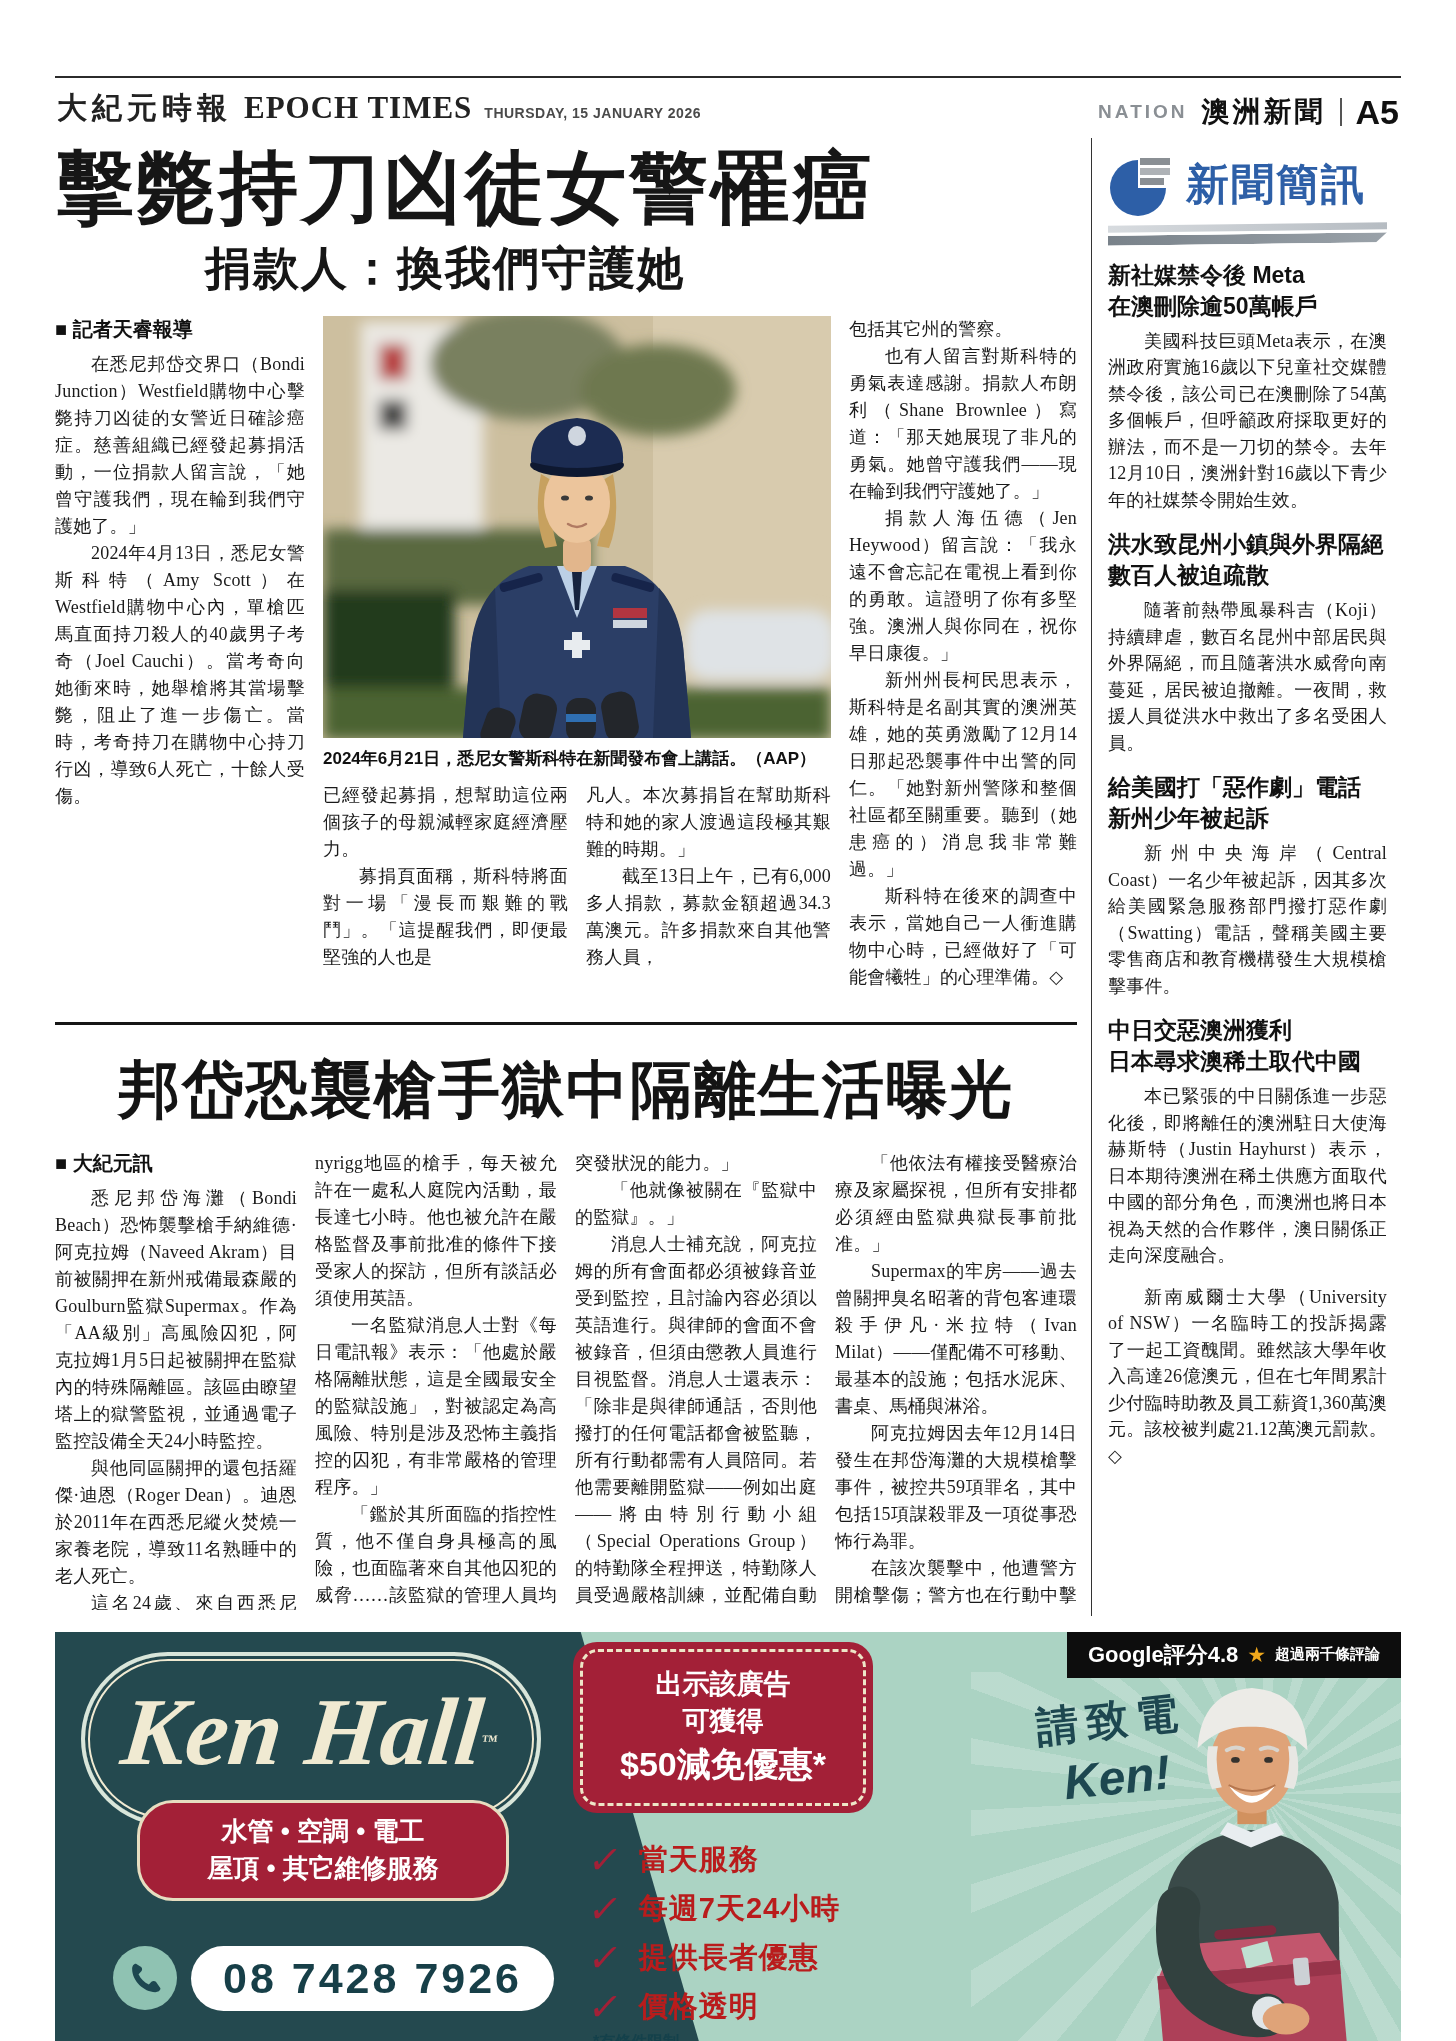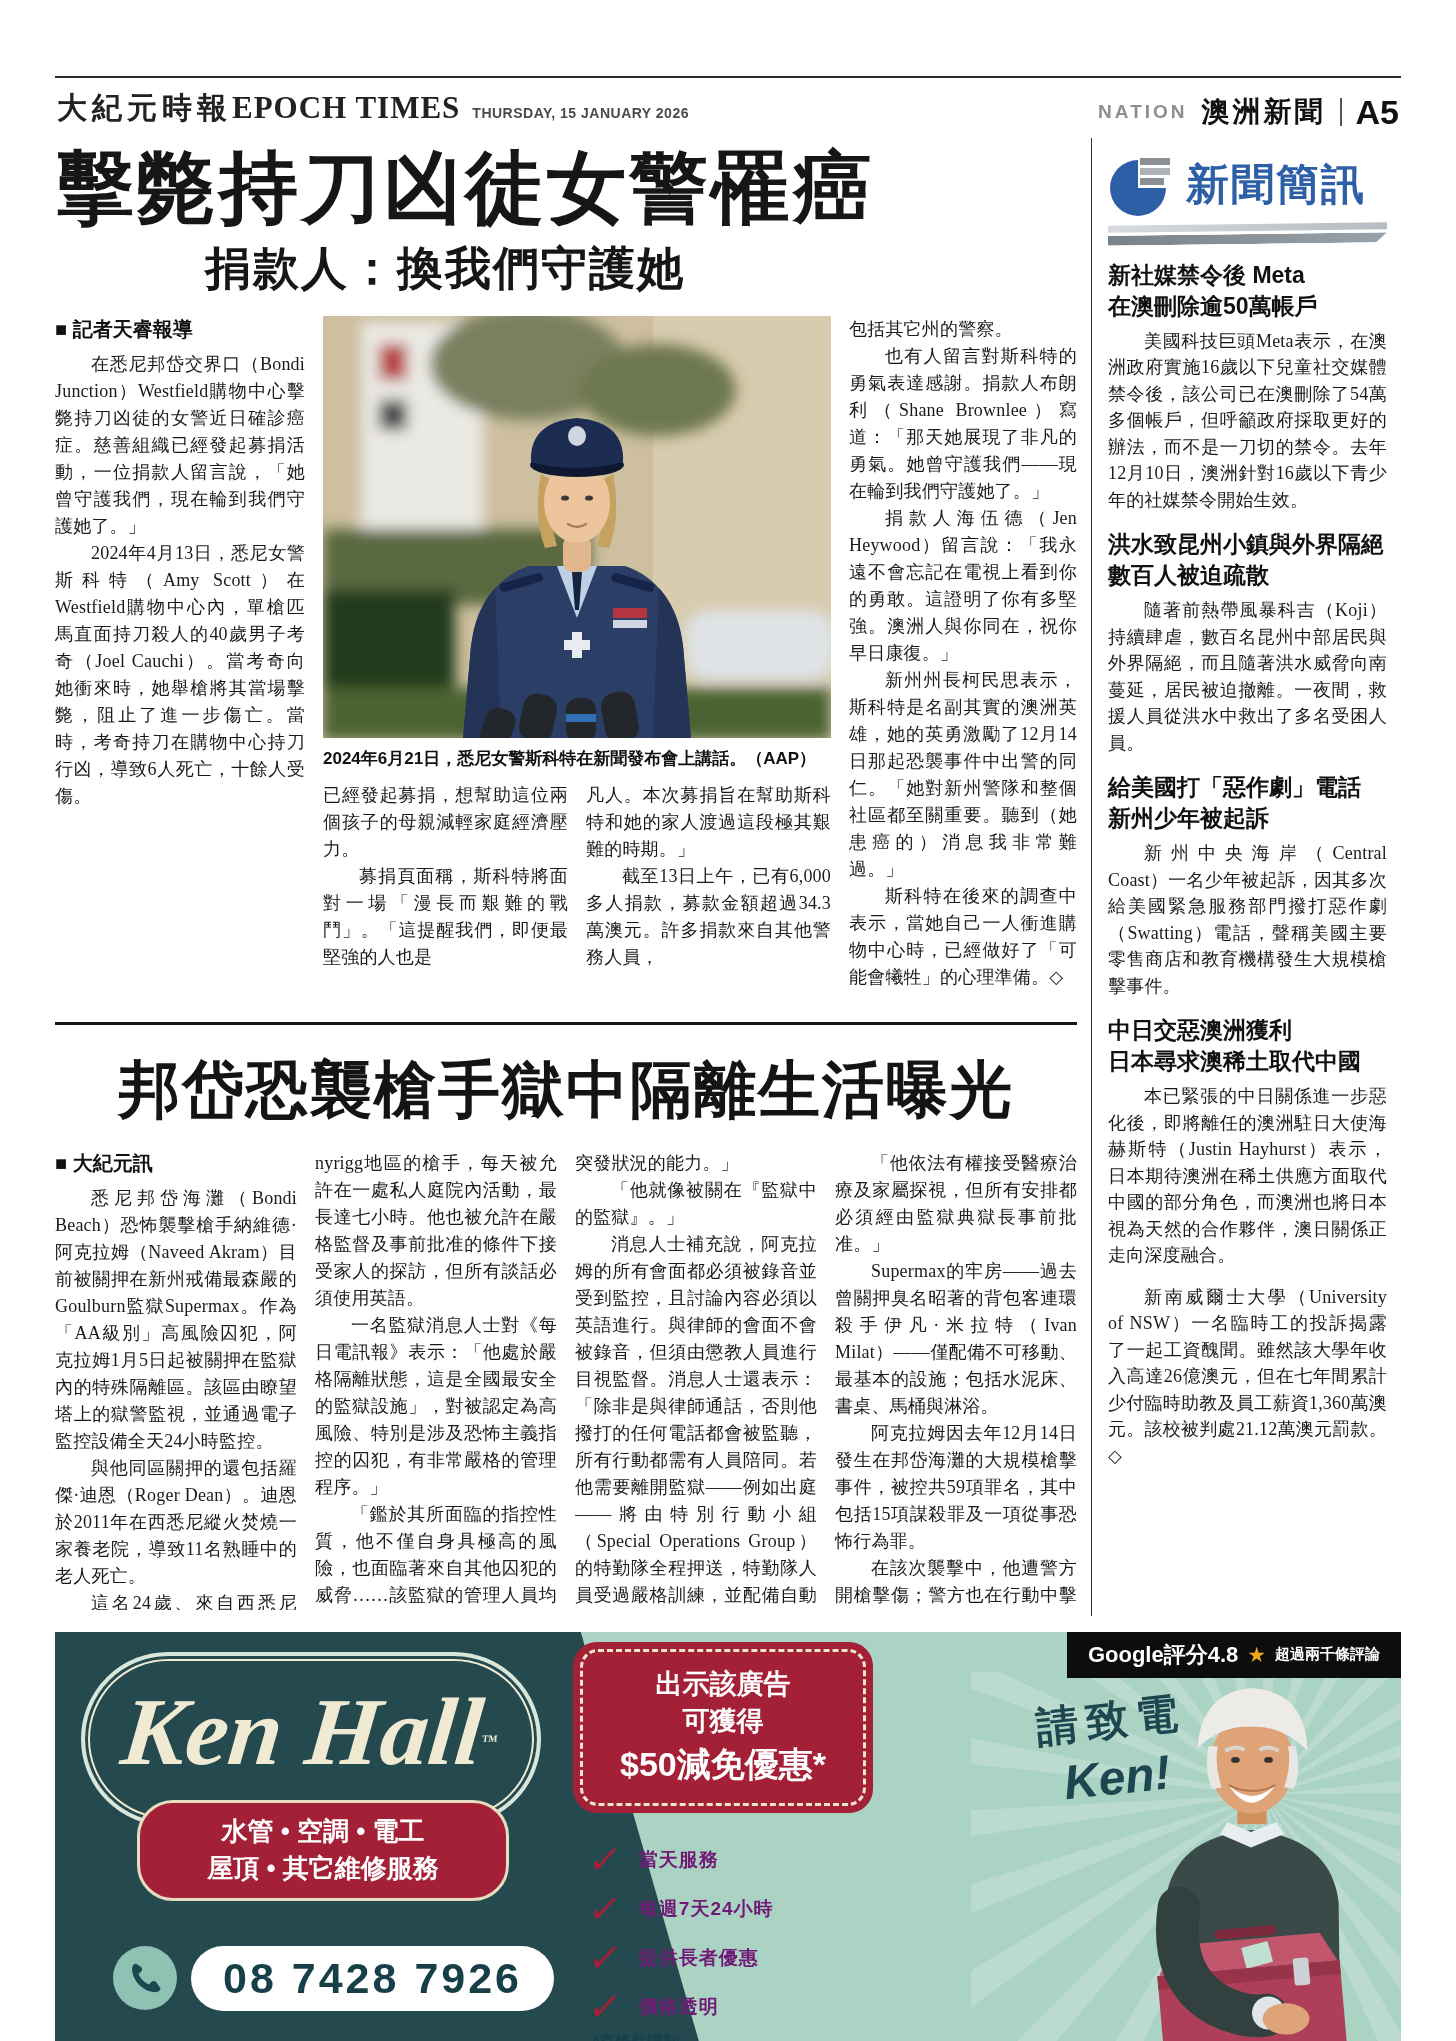--- a/index.html
+++ b/index.html
@@ -7,21 +7,21 @@
         box-sizing:border-box;padding:0 55px;overflow:hidden;color:#1a1a1a;
         font-family:"Liberation Serif","DejaVu Serif",serif;}
 
   
   .top-rule{margin-top:76px;border-top:2.5px solid #2b2b2b;}
   .masthead{display:flex;justify-content:space-between;align-items:baseline;
             padding:10px 2px 4px;font-family:"Liberation Sans","DejaVu Sans",sans-serif;}
   .mh-left{display:flex;align-items:baseline;}
   .brand-cjk{font-weight:900;font-size:30px;letter-spacing:5px;color:#222;}
   .brand-en{font-family:"Liberation Serif","DejaVu Serif",serif;font-weight:700;font-size:31px;
-            letter-spacing:1px;color:#222;}
+            margin-left:12px;letter-spacing:1px;color:#222;}
   .mh-date{font-size:14px;color:#4a4a4a;font-weight:700;margin-left:12px;letter-spacing:0.5px;}
   .mh-right{display:flex;align-items:center;}
   .mh-nation{color:#8a8f94;font-weight:800;font-size:19px;letter-spacing:3px;margin-right:14px;}
   .mh-section{font-weight:900;font-size:28px;letter-spacing:3px;color:#111;}
   .mh-sep{display:inline-block;width:2px;height:28px;background:#555;margin:0 14px;}
   .mh-page{font-weight:900;font-size:34px;color:#111;}
 
   
   .content{display:flex;margin-top:2px;}
   .main{width:1036px;padding-right:14px;box-sizing:border-box;}
@@ -89,21 +89,21 @@
               color:#173f48;letter-spacing:3px;}
   .coupon{position:absolute;left:518px;top:10px;width:300px;background:#a32037;border-radius:24px;
           padding:7px;box-sizing:border-box;}
   .coupon-in{border:3px dashed #eee6c8;border-radius:18px;text-align:center;color:#fff;
              font-weight:900;padding:14px 6px;}
   .cp1{font-size:27px;line-height:1.4;}
   .cp3{font-size:34px;line-height:1.4;}
   .checks{position:absolute;left:534px;top:204px;}
   .chk-item{display:flex;align-items:center;gap:18px;height:49px;}
   .chk-mark{color:#a32037;font-weight:900;font-size:38px;transform:skewX(-10deg);}
-  .chk-label{color:#701a75;font-weight:800;font-size:19px;letter-spacing:1px;}
+  .chk-label{color:#b91c1c;font-weight:800;font-size:29px;letter-spacing:1px;}
   .fineprint{position:absolute;left:538px;top:400px;color:#14414b;font-size:16px;font-weight:600;}
   .rays{position:absolute;right:0;top:40px;width:430px;height:384px;opacity:.55;
         background:repeating-conic-gradient(from 150deg at 68% 32%,rgba(255,255,255,.35) 0deg 5deg,rgba(255,255,255,0) 5deg 14deg);}
   .gbar{position:absolute;right:0;top:0;width:334px;height:46px;background:#0d0d0d;display:flex;
         align-items:center;justify-content:center;gap:9px;color:#fff;}
   .g-rate{font-weight:800;font-size:22px;}
   .g-star{color:#f0a81c;font-size:21px;}
   .g-rev{font-size:15px;font-weight:600;}
   .call{position:absolute;right:212px;top:60px;text-align:center;color:#1d4750;font-weight:900;
         transform:rotate(-6deg);}

